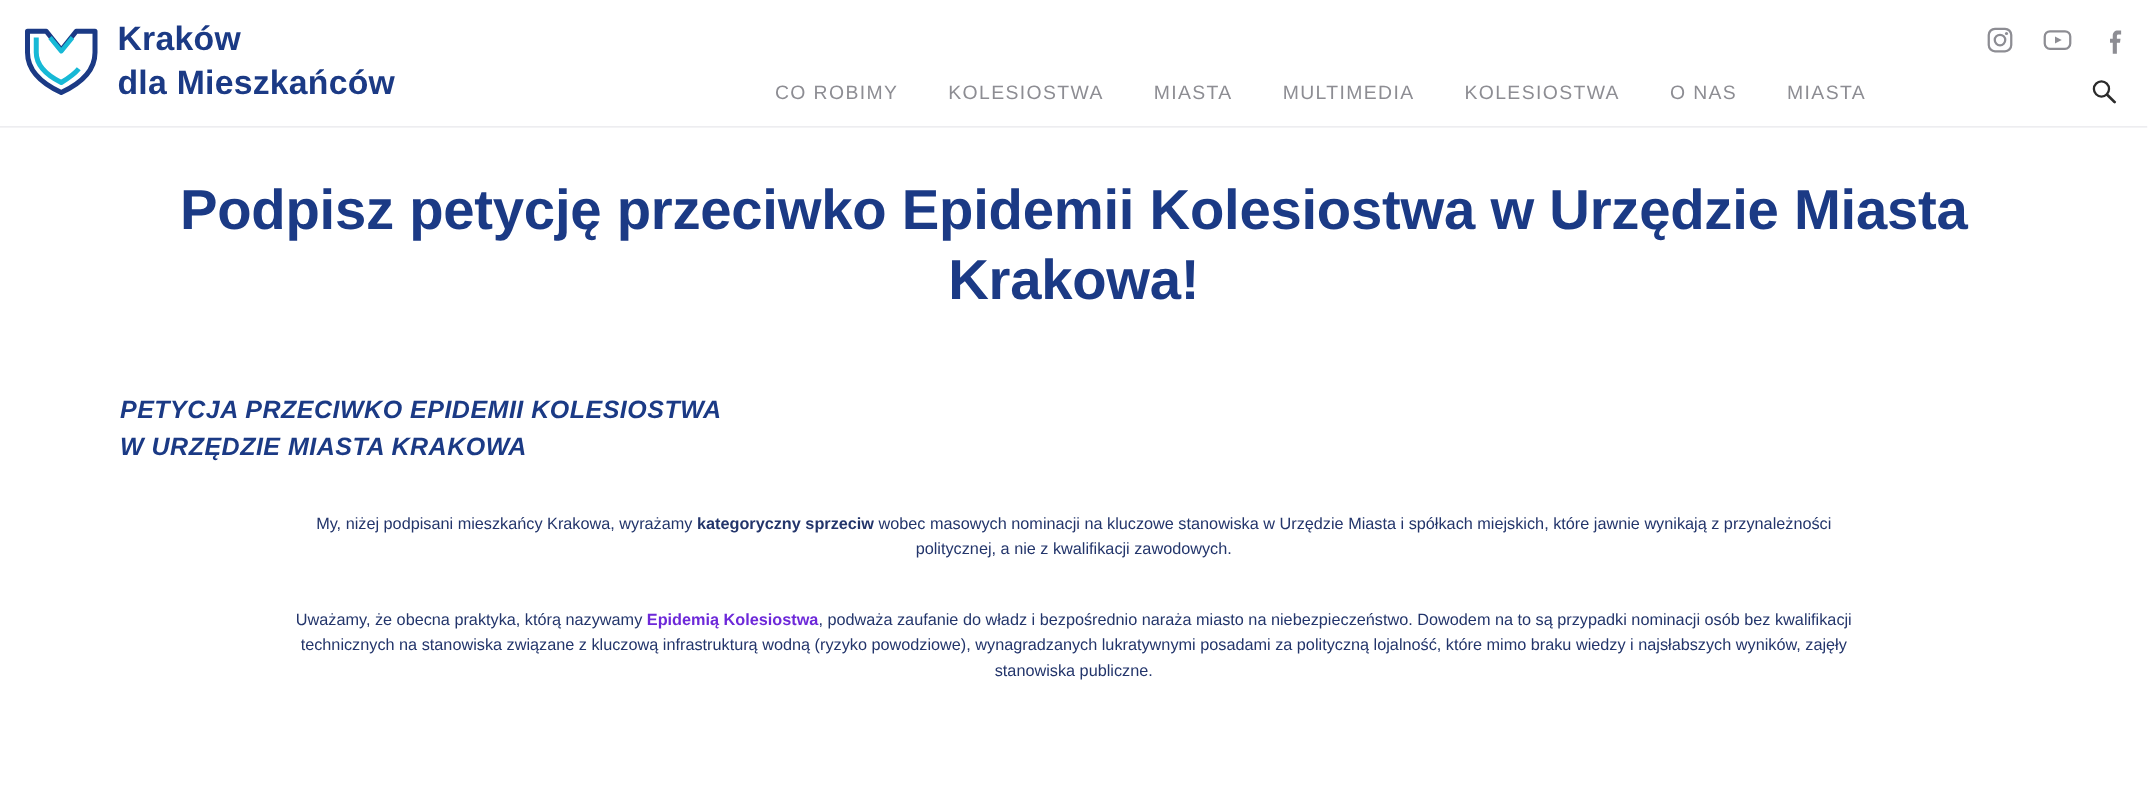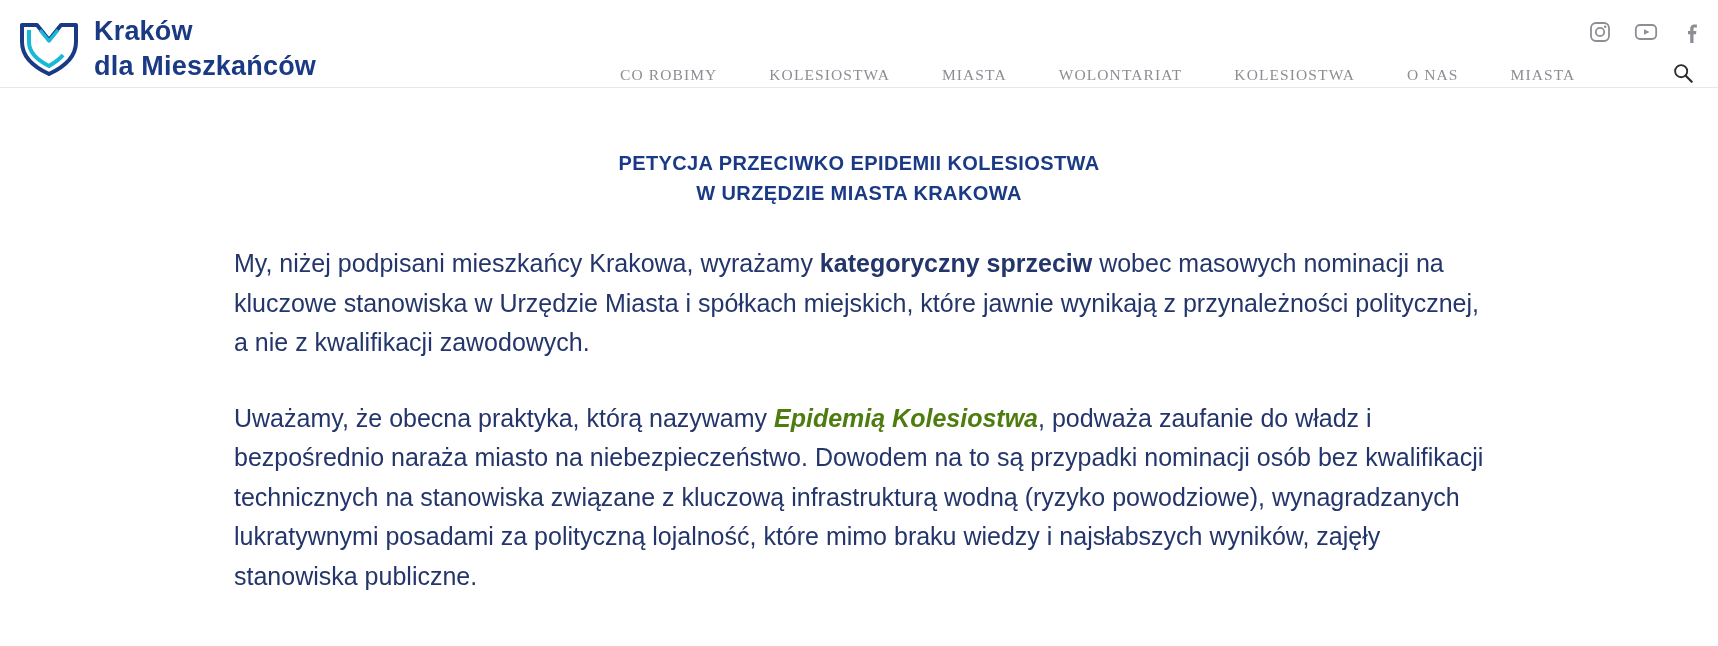--- a/index.html
+++ b/index.html
@@ -10,21 +10,21 @@
     height: 646px;
     overflow: hidden;
     background: #ffffff;
     font-family: "Liberation Sans", sans-serif;
   }
 
   
   .site-header {
     position: relative;
     width: 100%;
-    height: 88px;
+    height: 102px;
     background: #ffffff;
     border-bottom: 1px solid #e8e8ec;
   }
 
   .brand {
     position: absolute;
     left: 18px;
     top: 14px;
     display: flex;
     align-items: center;
@@ -43,22 +43,21 @@
     letter-spacing: .2px;
     white-space: pre-line;
   }
 
   .main-nav {
     position: absolute;
     left: 620px;
     top: 66px;
     display: flex;
     align-items: flex-end;
-    gap: 52px;
-    font-family: Liberation Serif, serif;
+    gap: 40px;
   }
   .nav-item {
     font-size: 15.5px;
     letter-spacing: 1.1px;
     font-weight: 500;
     color: #8d8d93;
     text-decoration: none;
     white-space: nowrap;
     cursor: pointer;
   }
@@ -104,49 +103,50 @@
     text-align: center;
     font-size: 45px;
     line-height: 1.25;
     font-weight: 700;
     color: #1b3a85;
     letter-spacing: -0.2px;
   }
 
   .petition-heading {
     margin: 60px 0 0;
-    text-align: center;
+    text-align: left;
     font-size: 20px;
     line-height: 1.5;
     font-weight: 700;
     color: #1b3a85;
     letter-spacing: .4px;
     white-space: pre-line;
+    font-style: italic;
   }
 
   .body-copy {
     max-width: 1410px;
     margin: 0 auto;
     padding: 0 80px;
   }
   .body-copy p {
     margin: 36px 0 0;
-    font-size: 25px;
+    font-size: 13px;
     line-height: 1.58;
     color: #23356b;
     font-weight: 400;
+    text-align: center;
   }
   .body-copy b {
     font-weight: 700;
     color: #23356b;
   }
   .body-copy .em-bold {
     font-weight: 700;
-    font-style: italic;
-    color: #4d7c0f;
+    color: #6d28d9;
   }
 </style>
 </head>
 <body>
 
 <header class="site-header">
 
   <a class="brand">
     <svg class="brand-logo" viewBox="0 0 62 58" aria-hidden="true">
       <path d="M4 5 L4 22 C4 38 18 48 31 54 C44 48 58 38 58 22 L58 5 L43 5 L31 20 L19 5 Z" fill="none" stroke="#1b3a85" stroke-width="4" stroke-linejoin="round"></path>
@@ -154,21 +154,21 @@
       <path d="M22 10 L31 21 L40 10" fill="none" stroke="#17b9d6" stroke-width="3.5" stroke-linejoin="round"></path>
     </svg>
     <span class="brand-text">Kraków
 dla Mieszkańców</span>
   </a>
 
   <nav class="main-nav">
     <a class="nav-item">CO ROBIMY</a>
     <a class="nav-item">KOLESIOSTWA</a>
     <a class="nav-item">MIASTA</a>
-    <a class="nav-item">WOLONTARIAT</a>
+    <a class="nav-item">MULTIMEDIA</a>
     <a class="nav-item">KOLESIOSTWA</a>
     <a class="nav-item">O NAS</a>
     <a class="nav-item">MIASTA</a>
   </nav>
 
   <button class="search-btn">
     <svg width="22" height="22" viewBox="0 0 24 24" aria-hidden="true">
       <circle cx="10" cy="10" r="6.6" fill="none" stroke="#2b2b2b" stroke-width="2"></circle>
       <line x1="15" y1="15" x2="21.5" y2="21.5" stroke="#2b2b2b" stroke-width="2.4" stroke-linecap="round"></line>
     </svg>
@@ -191,20 +191,21 @@
     <a>
       <svg class="social-icon" viewBox="0 0 24 24" aria-hidden="true">
         <path d="M14.6 7.6h2.3V4.4h-2.7c-2.5 0-4 1.6-4 4.2V11H8v3.2h2.2V23h3.3v-8.8h2.5l.4-3.2h-2.9V9c0-1 .4-1.4 1.1-1.4Z" fill="#8d8d93"></path>
       </svg>
     </a>
   </div>
 </header>
 
 <main class="page-main">
 
+  <h1 class="page-title">Podpisz petycję przeciwko Epidemii Kolesiostwa w Urzędzie Miasta Krakowa!</h1>
 
   <h2 class="petition-heading">PETYCJA PRZECIWKO EPIDEMII KOLESIOSTWA
 W URZĘDZIE MIASTA KRAKOWA</h2>
 
   <div class="body-copy">
     <p>
       <span>My, niżej podpisani mieszkańcy Krakowa, wyrażamy </span><b>kategoryczny sprzeciw</b><span> wobec masowych nominacji na kluczowe stanowiska w Urzędzie Miasta i spółkach miejskich, które jawnie wynikają z przynależności politycznej, a nie z kwalifikacji zawodowych.</span>
     </p>
     <p>
       <span>Uważamy, że obecna praktyka, którą nazywamy </span><span class="em-bold">Epidemią Kolesiostwa</span><span>, podważa zaufanie do władz i bezpośrednio naraża miasto na niebezpieczeństwo. Dowodem na to są przypadki nominacji osób bez kwalifikacji technicznych na stanowiska związane z kluczową infrastrukturą wodną (ryzyko powodziowe), wynagradzanych lukratywnymi posadami za polityczną lojalność, które mimo braku wiedzy i najsłabszych wyników, zajęły stanowiska publiczne.</span>

